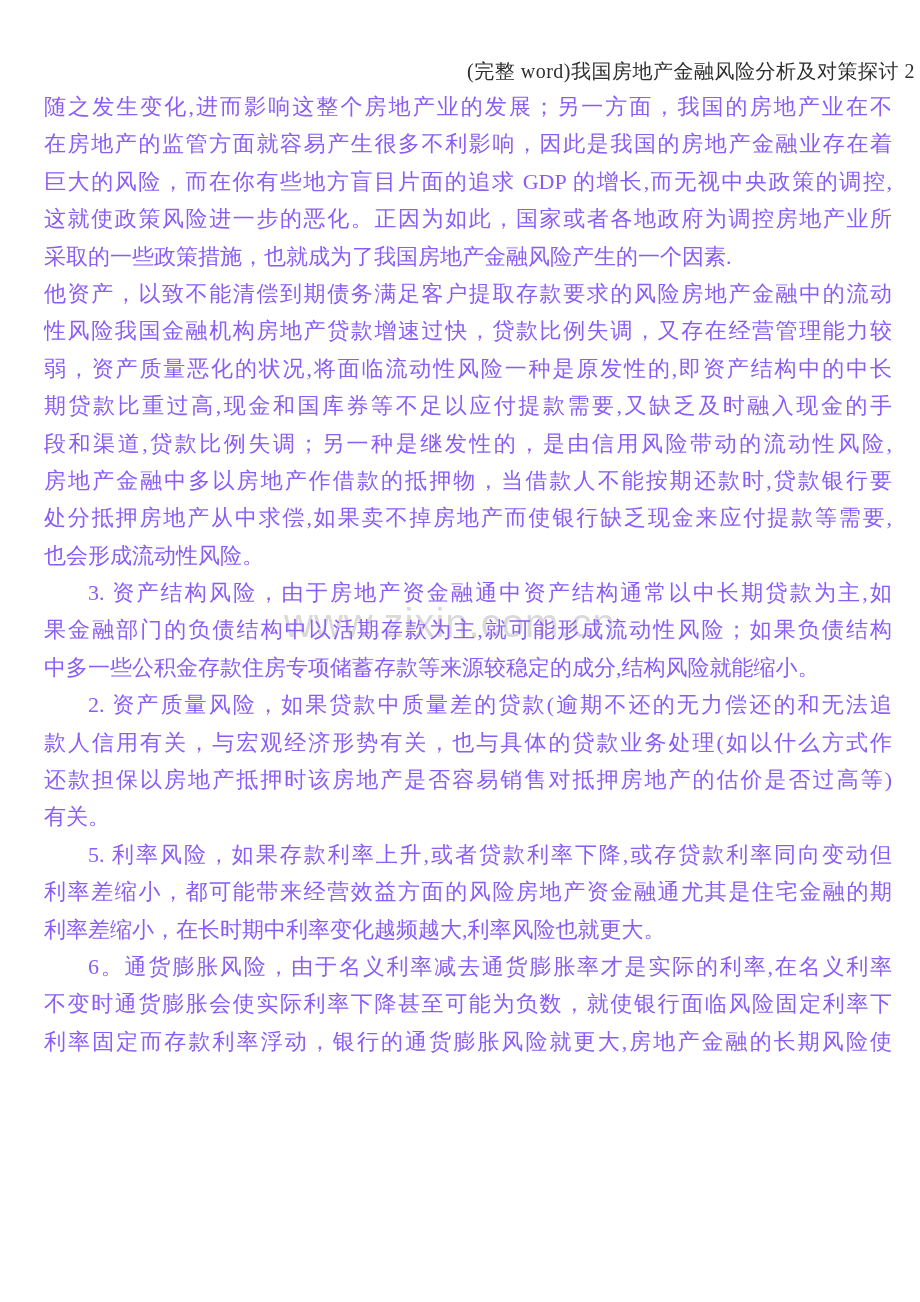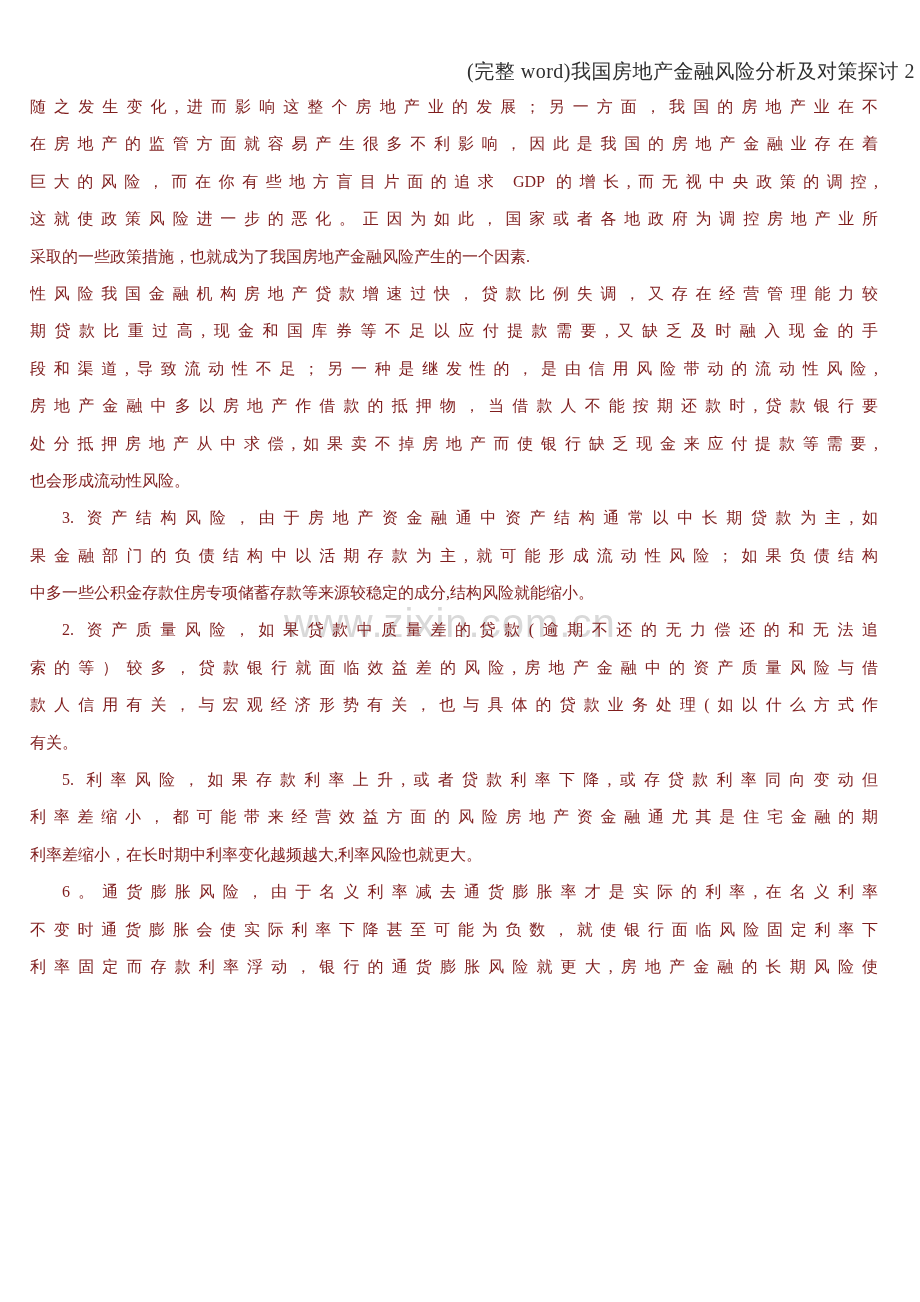--- a/index.html
+++ b/index.html
@@ -31,25 +31,25 @@
     letter-spacing: 1px;
     color: #d9d9d9;
     font-family: "Liberation Sans", "DejaVu Sans", sans-serif;
     z-index: 0;
     user-select: none;
     margin-left: 36px;
   }
   .content {
     position: absolute;
     top: 88px;
-    left: 30px;
+    left: 44px;
     width: 848px;
     z-index: 1;
-    color: #7f1d1d;
-    font-size: 16px;
+    color: #8b5cf6;
+    font-size: 22px;
   }
   .line {
     height: 37.4px;
     line-height: 37.4px;
     overflow: hidden;
     text-align: justify;
     text-align-last: justify;
   }
   .line.end {
     text-align-last: left;
@@ -63,32 +63,34 @@
 
 <div class="page">
   <div class="header">(完整 word)我国房地产金融风险分析及对策探讨 2</div>
   <div class="watermark">www.zixin.com.cn</div>
   <div class="content" id="content">
       <div class="line">随之发生变化,进而影响这整个房地产业的发展；另一方面，我国的房地产业在不</div>
       <div class="line">在房地产的监管方面就容易产生很多不利影响，因此是我国的房地产金融业存在着</div>
       <div class="line">巨大的风险，而在你有些地方盲目片面的追求 GDP 的增长,而无视中央政策的调控,</div>
       <div class="line">这就使政策风险进一步的恶化。正因为如此，国家或者各地政府为调控房地产业所</div>
       <div class="line end">采取的一些政策措施，也就成为了我国房地产金融风险产生的一个因素.</div>
+      <div class="line">他资产，以致不能清偿到期债务满足客户提取存款要求的风险房地产金融中的流动</div>
       <div class="line">性风险我国金融机构房地产贷款增速过快，贷款比例失调，又存在经营管理能力较</div>
+      <div class="line">弱，资产质量恶化的状况,将面临流动性风险一种是原发性的,即资产结构中的中长</div>
       <div class="line">期贷款比重过高,现金和国库券等不足以应付提款需要,又缺乏及时融入现金的手</div>
-      <div class="line">段和渠道,导致流动性不足；另一种是继发性的，是由信用风险带动的流动性风险,</div>
+      <div class="line">段和渠道,贷款比例失调；另一种是继发性的，是由信用风险带动的流动性风险,</div>
       <div class="line">房地产金融中多以房地产作借款的抵押物，当借款人不能按期还款时,贷款银行要</div>
       <div class="line">处分抵押房地产从中求偿,如果卖不掉房地产而使银行缺乏现金来应付提款等需要,</div>
       <div class="line end">也会形成流动性风险。</div>
       <div class="line indent">3. 资产结构风险，由于房地产资金融通中资产结构通常以中长期贷款为主,如</div>
       <div class="line">果金融部门的负债结构中以活期存款为主,就可能形成流动性风险；如果负债结构</div>
       <div class="line end">中多一些公积金存款住房专项储蓄存款等来源较稳定的成分,结构风险就能缩小。</div>
       <div class="line indent">2. 资产质量风险，如果贷款中质量差的贷款(逾期不还的无力偿还的和无法追</div>
-      <div class="line">索的等）较多，贷款银行就面临效益差的风险,房地产金融中的资产质量风险与借</div>
       <div class="line">款人信用有关，与宏观经济形势有关，也与具体的贷款业务处理(如以什么方式作</div>
+      <div class="line">还款担保以房地产抵押时该房地产是否容易销售对抵押房地产的估价是否过高等)</div>
       <div class="line end">有关。</div>
       <div class="line indent">5. 利率风险，如果存款利率上升,或者贷款利率下降,或存贷款利率同向变动但</div>
       <div class="line">利率差缩小，都可能带来经营效益方面的风险房地产资金融通尤其是住宅金融的期</div>
       <div class="line end">利率差缩小，在长时期中利率变化越频越大,利率风险也就更大。</div>
       <div class="line indent">6。通货膨胀风险，由于名义利率减去通货膨胀率才是实际的利率,在名义利率</div>
       <div class="line">不变时通货膨胀会使实际利率下降甚至可能为负数，就使银行面临风险固定利率下</div>
       <div class="line">利率固定而存款利率浮动，银行的通货膨胀风险就更大,房地产金融的长期风险使</div>
     </div>
 </div>
 

